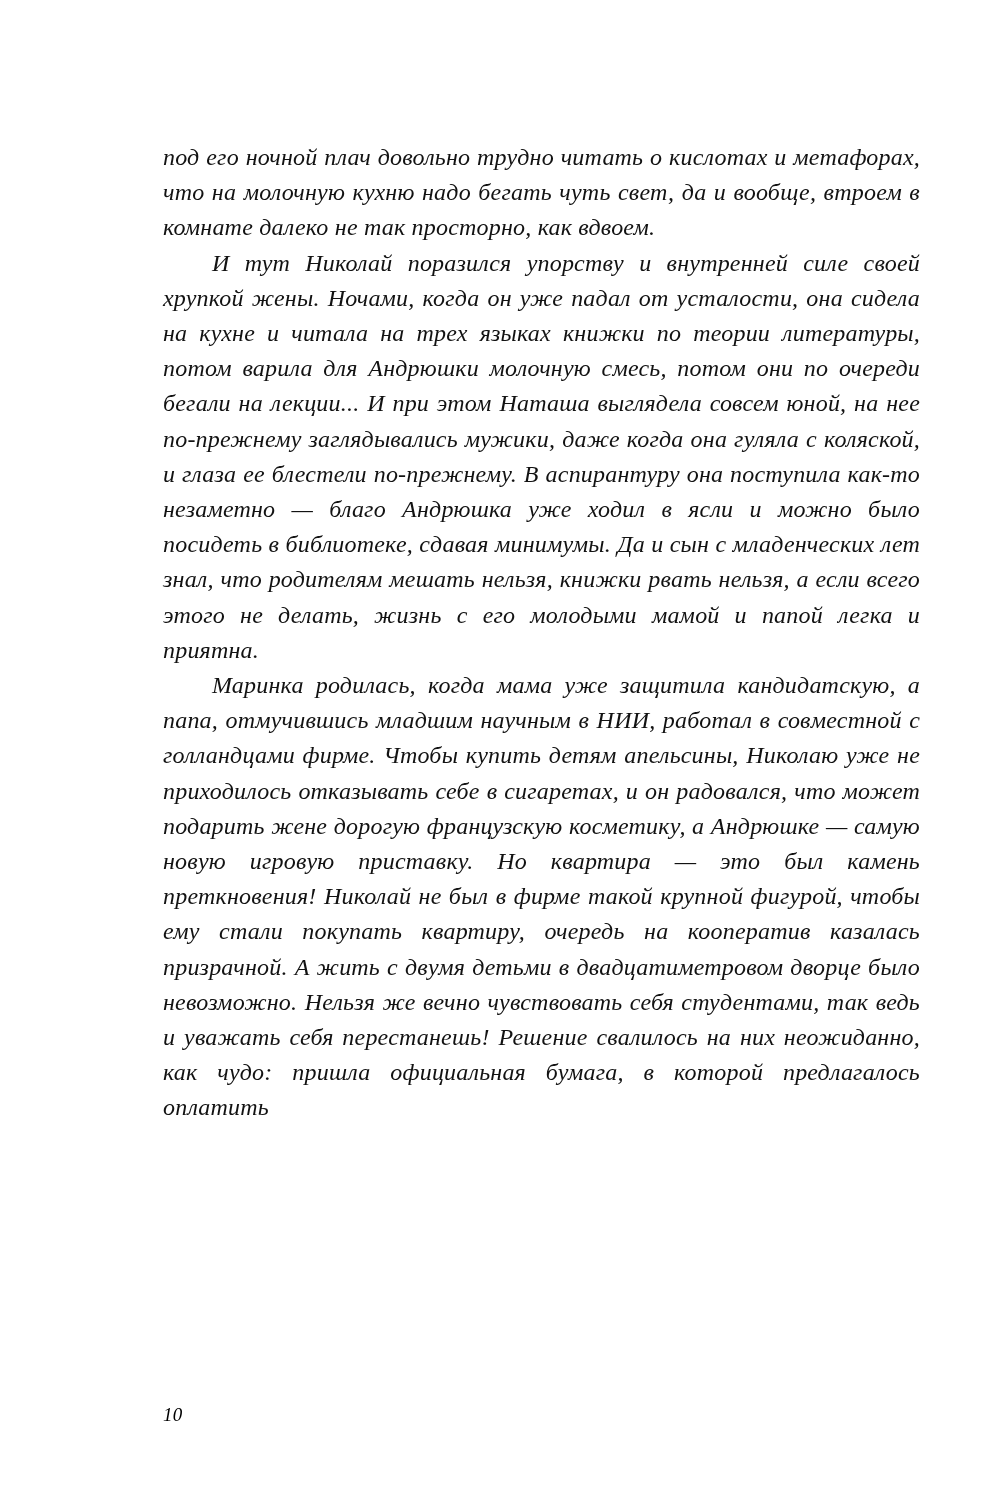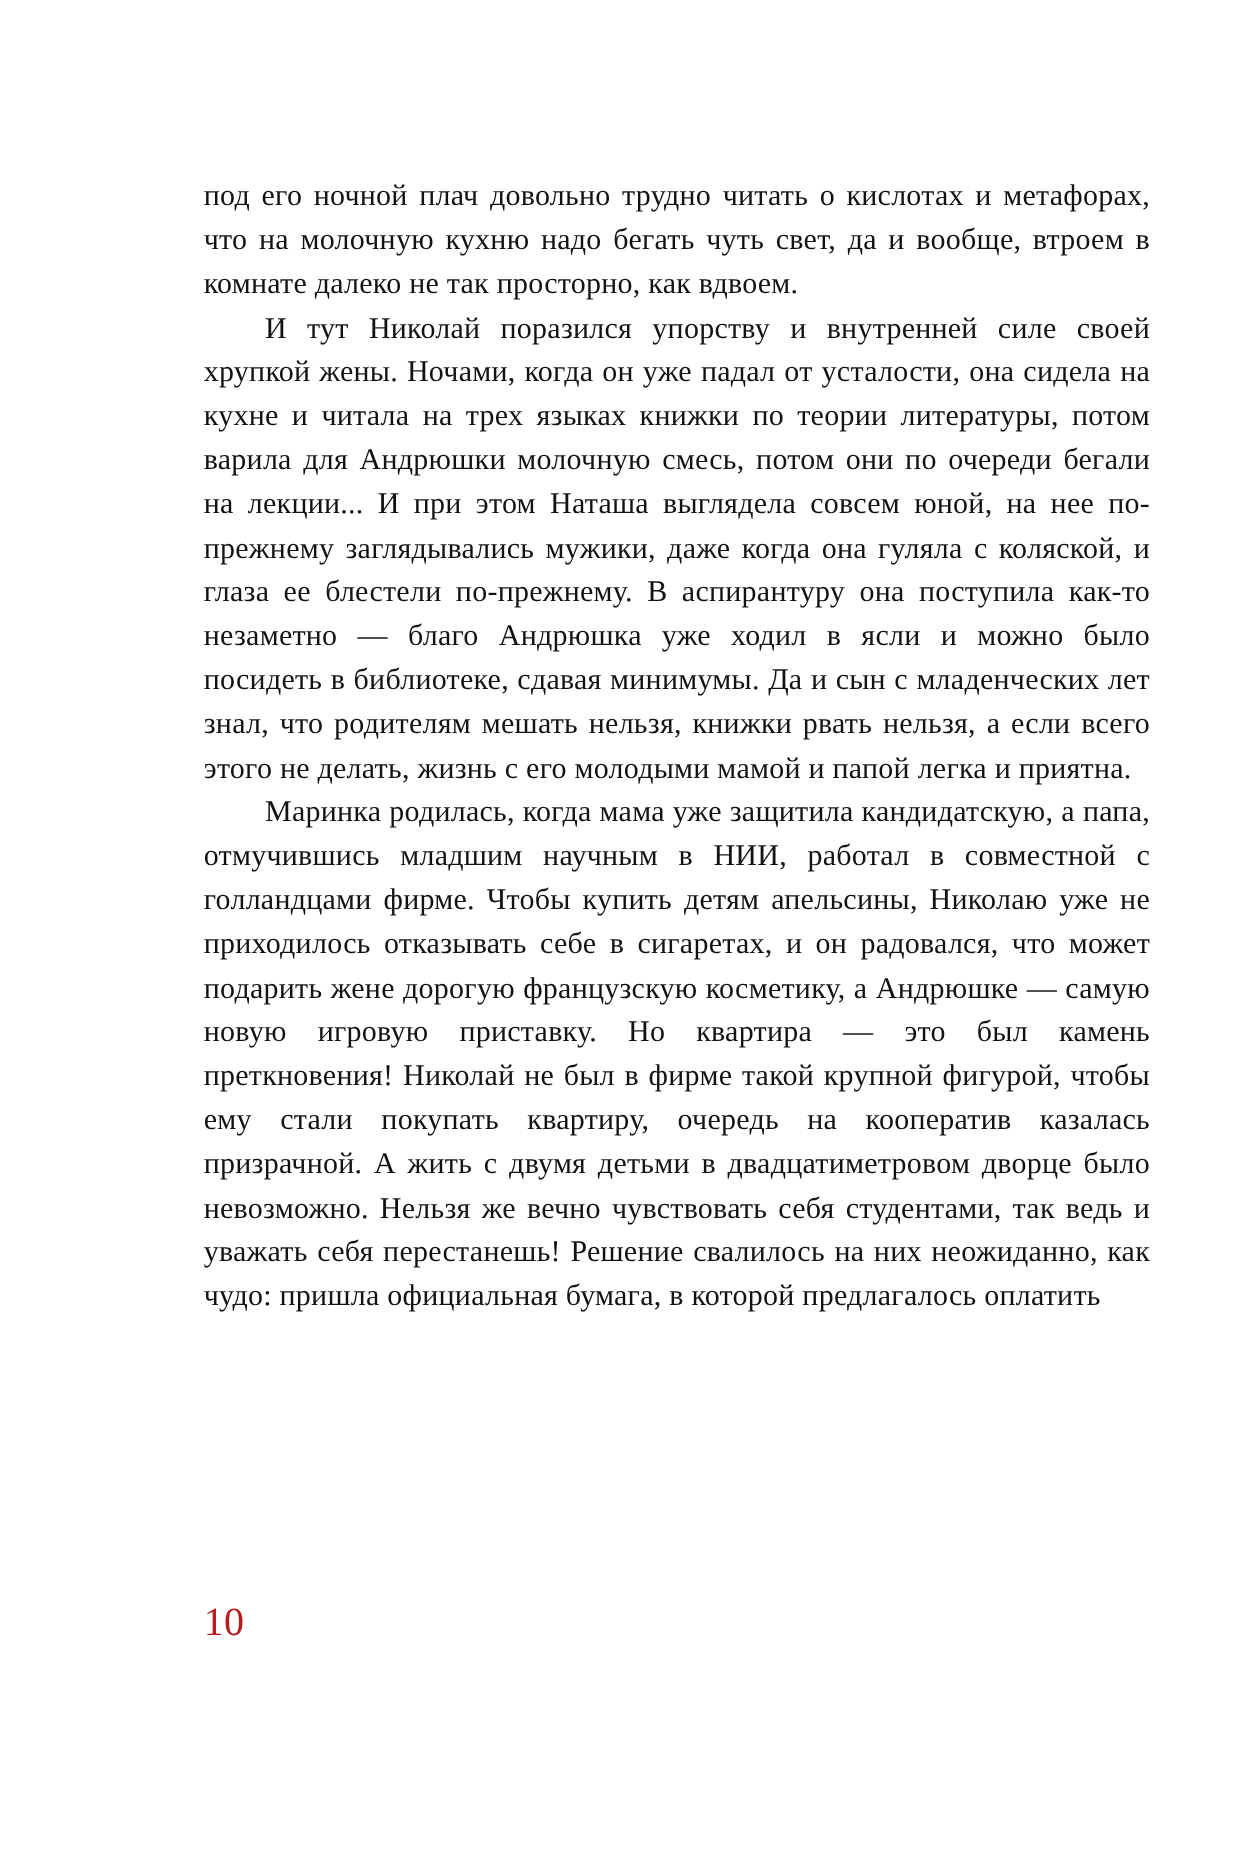--- a/index.html
+++ b/index.html
@@ -12,20 +12,21 @@
       height: 1496px;
       position: relative;
       font-family: "Liberation Serif", "DejaVu Serif", serif;
       color: #121212;
       overflow: hidden;
     }
     .page {
       position: absolute;
       inset: 0;
       background: #ffffff;
+      font-style: italic;
     }
     .text-block {
       position: absolute;
       left: 163px;
       top: 140px;
       width: 757px;
       font-size: 24px;
       line-height: 35.2px;
       letter-spacing: 0.2px;
       text-align: justify;
@@ -36,24 +37,24 @@
       margin: 0;
       padding: 0;
       text-indent: 49px;
     }
     .text-block p.no-indent {
       text-indent: 0;
     }
     .page-number {
       position: absolute;
       left: 163px;
-      top: 1279px;
-      font-size: 32px;
+      top: 1404px;
+      font-size: 19px;
       letter-spacing: 0.2px;
-      color: #b91c1c;
+      color: #000000;
     }
   </style>
 </head>
 <body>
 
 <div class="page">
   <div class="text-block">
     <p class="no-indent">под его ночной плач довольно трудно читать о кислотах и метафорах, что на молочную кухню надо бегать чуть свет, да и вообще, втроем в комнате далеко не так просторно, как вдвоем.</p>
     <p>И тут Николай поразился упорству и внутренней силе своей хрупкой жены. Ночами, когда он уже падал от усталости, она сидела на кухне и читала на трех языках книжки по теории литературы, потом варила для Андрюшки молочную смесь, потом они по очереди бегали на лекции... И при этом Наташа выглядела совсем юной, на нее по-прежнему заглядывались мужики, даже когда она гуляла с коляской, и глаза ее блестели по-прежнему. В аспирантуру она поступила как-то незаметно — благо Андрюшка уже ходил в ясли и можно было посидеть в библиотеке, сдавая минимумы. Да и сын с младенческих лет знал, что родителям мешать нельзя, книжки рвать нельзя, а если всего этого не делать, жизнь с его молодыми мамой и папой легка и приятна.</p>
     <p>Маринка родилась, когда мама уже защитила кандидатскую, а папа, отмучившись младшим научным в НИИ, работал в совместной с голландцами фирме. Чтобы купить детям апельсины, Николаю уже не приходилось отказывать себе в сигаретах, и он радовался, что может подарить жене дорогую французскую косметику, а Андрюшке — самую новую игровую приставку. Но квартира — это был камень преткновения! Николай не был в фирме такой крупной фигурой, чтобы ему стали покупать квартиру, очередь на кооператив казалась призрачной. А жить с двумя детьми в двадцатиметровом дворце было невозможно. Нельзя же вечно чувствовать себя студентами, так ведь и уважать себя перестанешь! Решение свалилось на них неожиданно, как чудо: пришла официальная бумага, в которой предлагалось оплатить</p>

